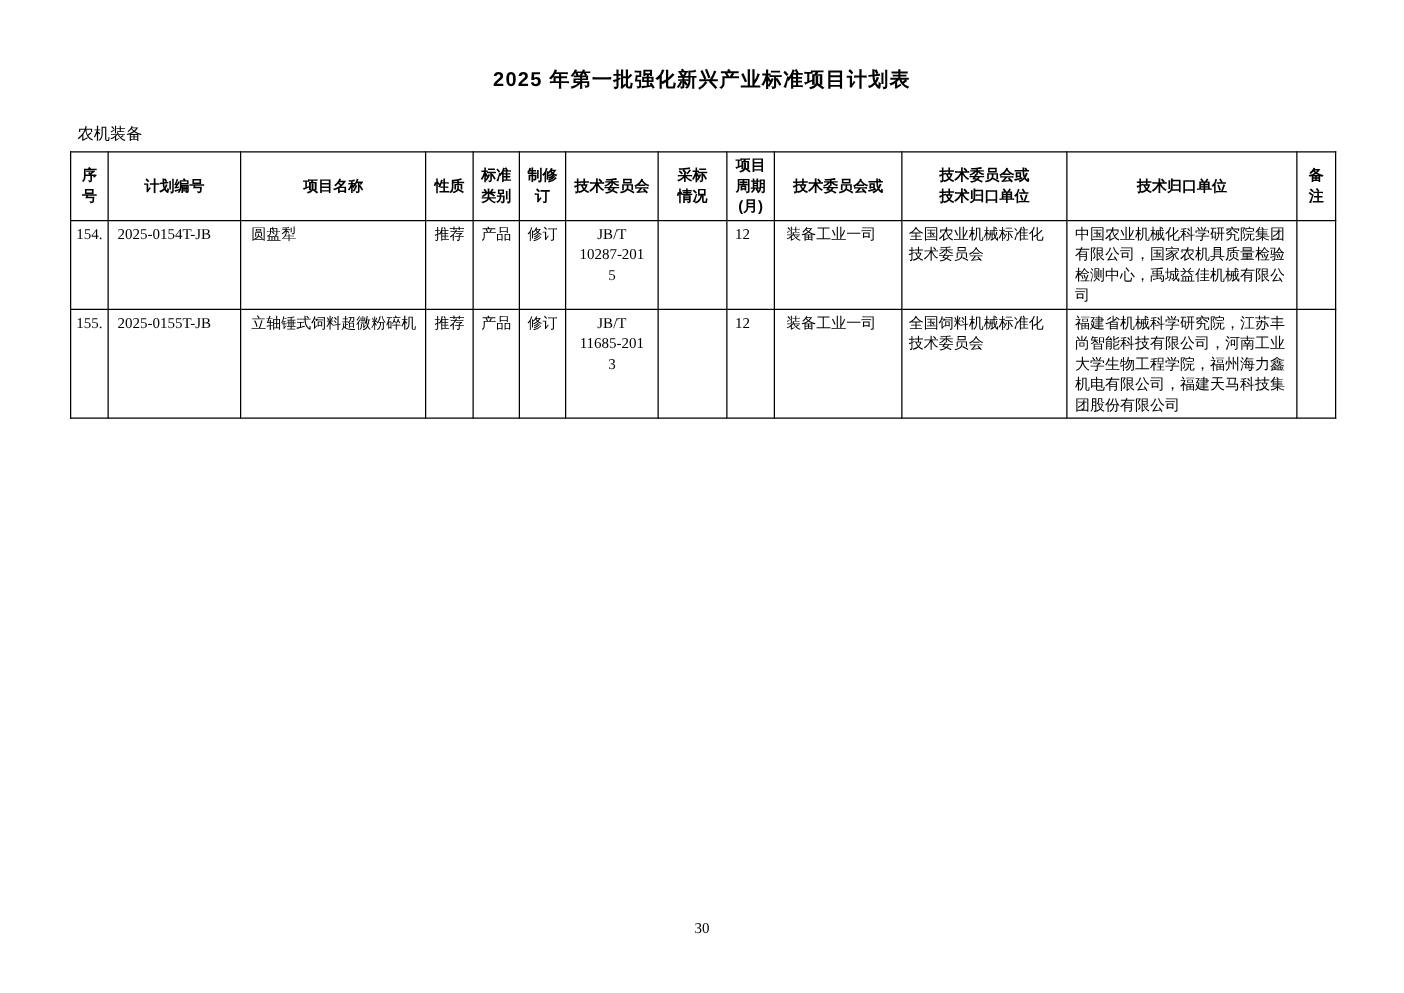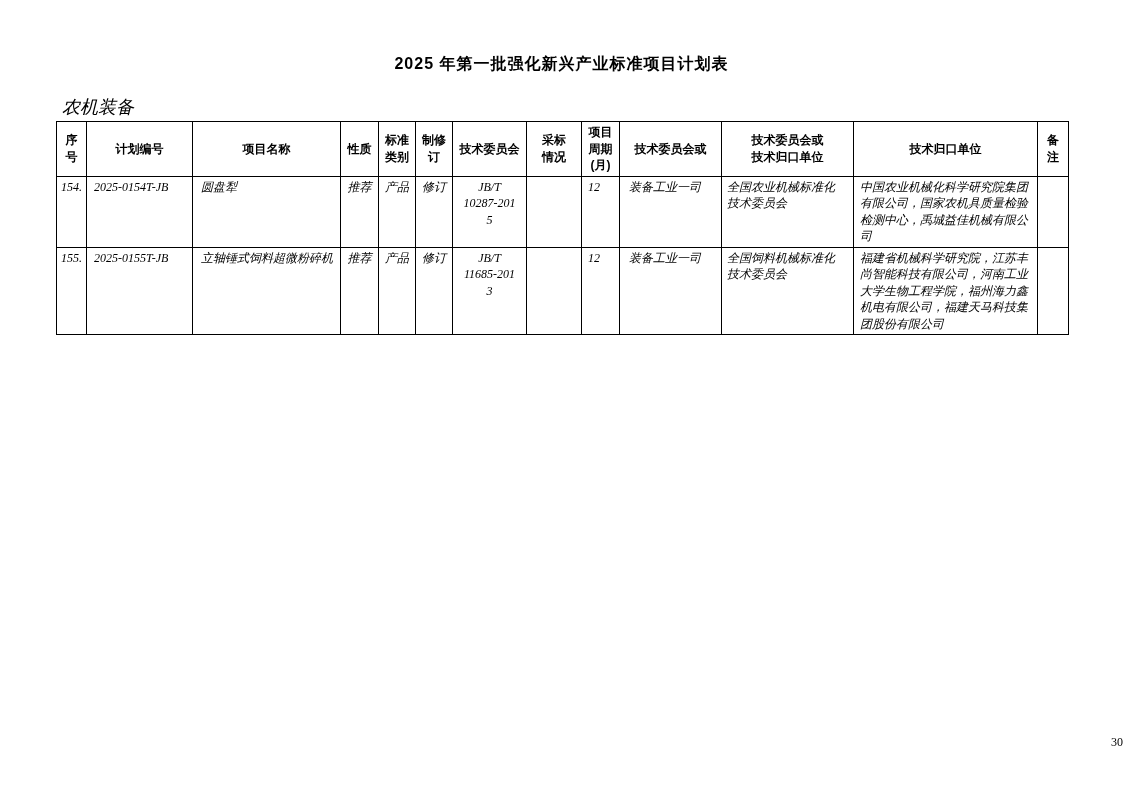--- a/index.html
+++ b/index.html
@@ -30,24 +30,23 @@
     font-family: "Liberation Sans", sans-serif;
     font-weight: 700;
     font-size: 16px;
     letter-spacing: 1px;
     color: #000000;
   }
   .section-label {
     position: absolute;
     top: 98px;
     left: 62px;
-    font-size: 18px;
+    font-size: 13px;
     line-height: 18px;
     color: #000000;
-    font-style: italic;
   }
   table.plan-table {
     position: absolute;
     top: 121px;
     left: 56px;
     width: 1012px;
     border-collapse: collapse;
     table-layout: fixed;
     border: 1px solid #000000;
   }
@@ -68,42 +67,41 @@
   .plan-table th {
     font-family: "Liberation Sans", sans-serif;
     font-weight: 700;
     text-align: center;
     vertical-align: middle;
     padding: 2px 2px;
   }
   .plan-table td {
     vertical-align: top;
     text-align: left;
-    font-style: italic;
   }
   .plan-table tbody tr.row-a { height: 70px; }
   .plan-table tbody tr.row-b { height: 82px; }
   td.c-seq     { text-align: center; padding: 2px 1px; }
   td.c-plan    { padding-left: 7px; }
   td.c-name    { padding-left: 8px; padding-right: 2px; }
   td.c-nature,
   td.c-cat,
   td.c-rev     { text-align: center; padding: 2px 2px; }
   td.c-std     { padding: 2px 4px; text-align: center; }
   td.c-cycle   { padding-left: 6px; }
   td.c-dept    { padding-left: 9px; }
   td.c-tc      { padding: 2px 5px; }
   td.c-draft   { padding: 2px 6px; }
   td.c-remarks { padding: 2px 1px; }
   .page-number {
     position: absolute;
     top: 735px;
     left: 0;
     width: 100%;
-    text-align: right;
+    text-align: center;
     font-size: 12px;
     color: #000000;
   }
 </style>
 </head>
 <body>
 
 <div class="page">
 
   <h1 class="doc-title">2025 年第一批强化新兴产业标准项目计划表</h1>

